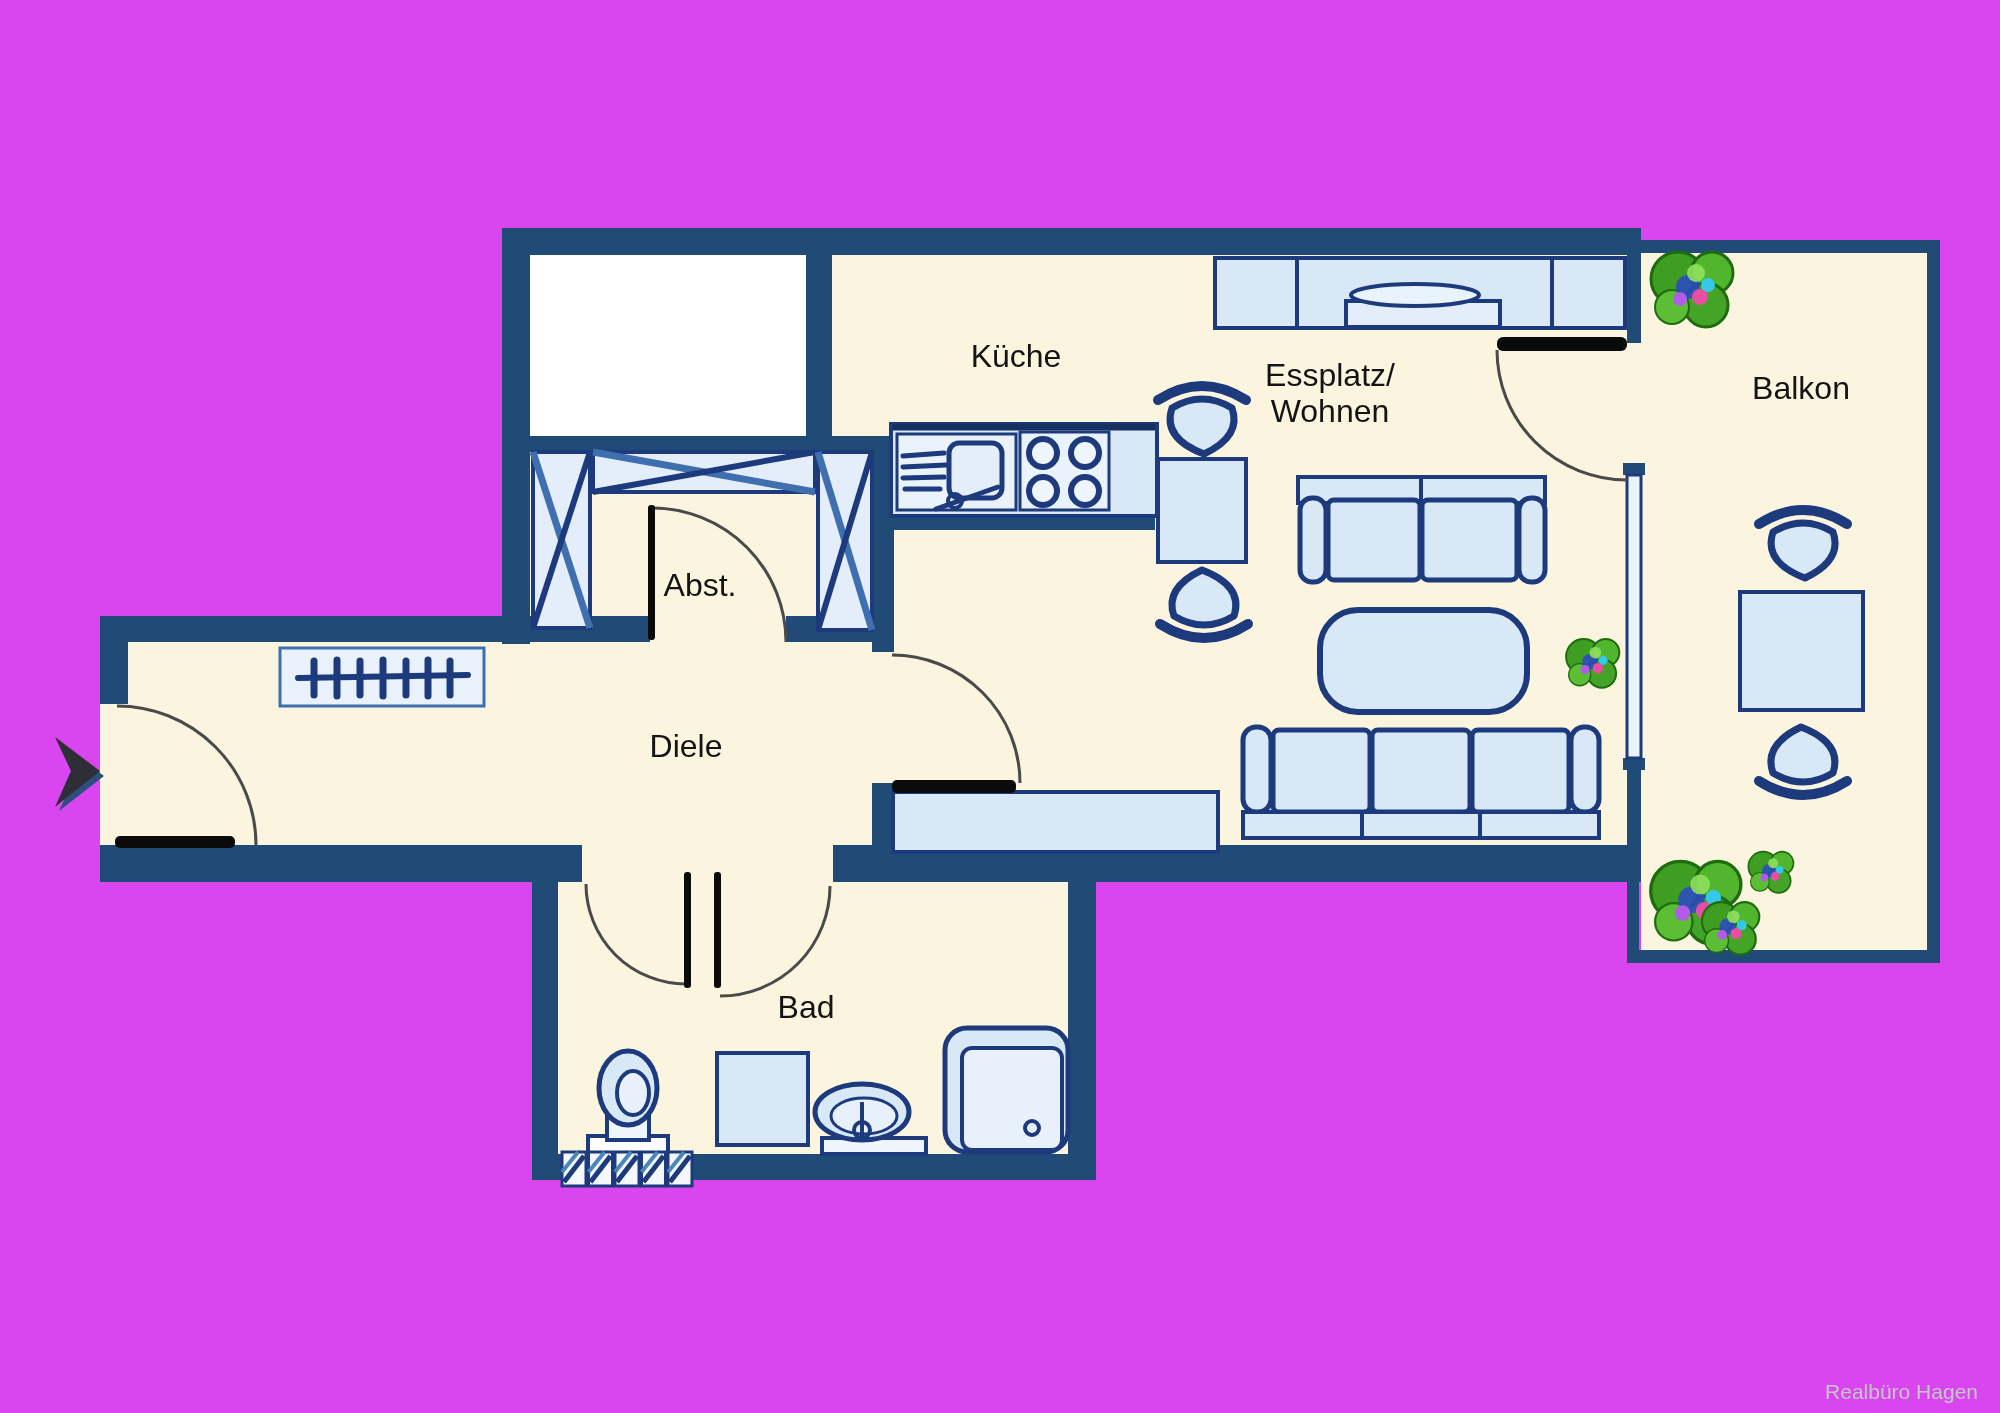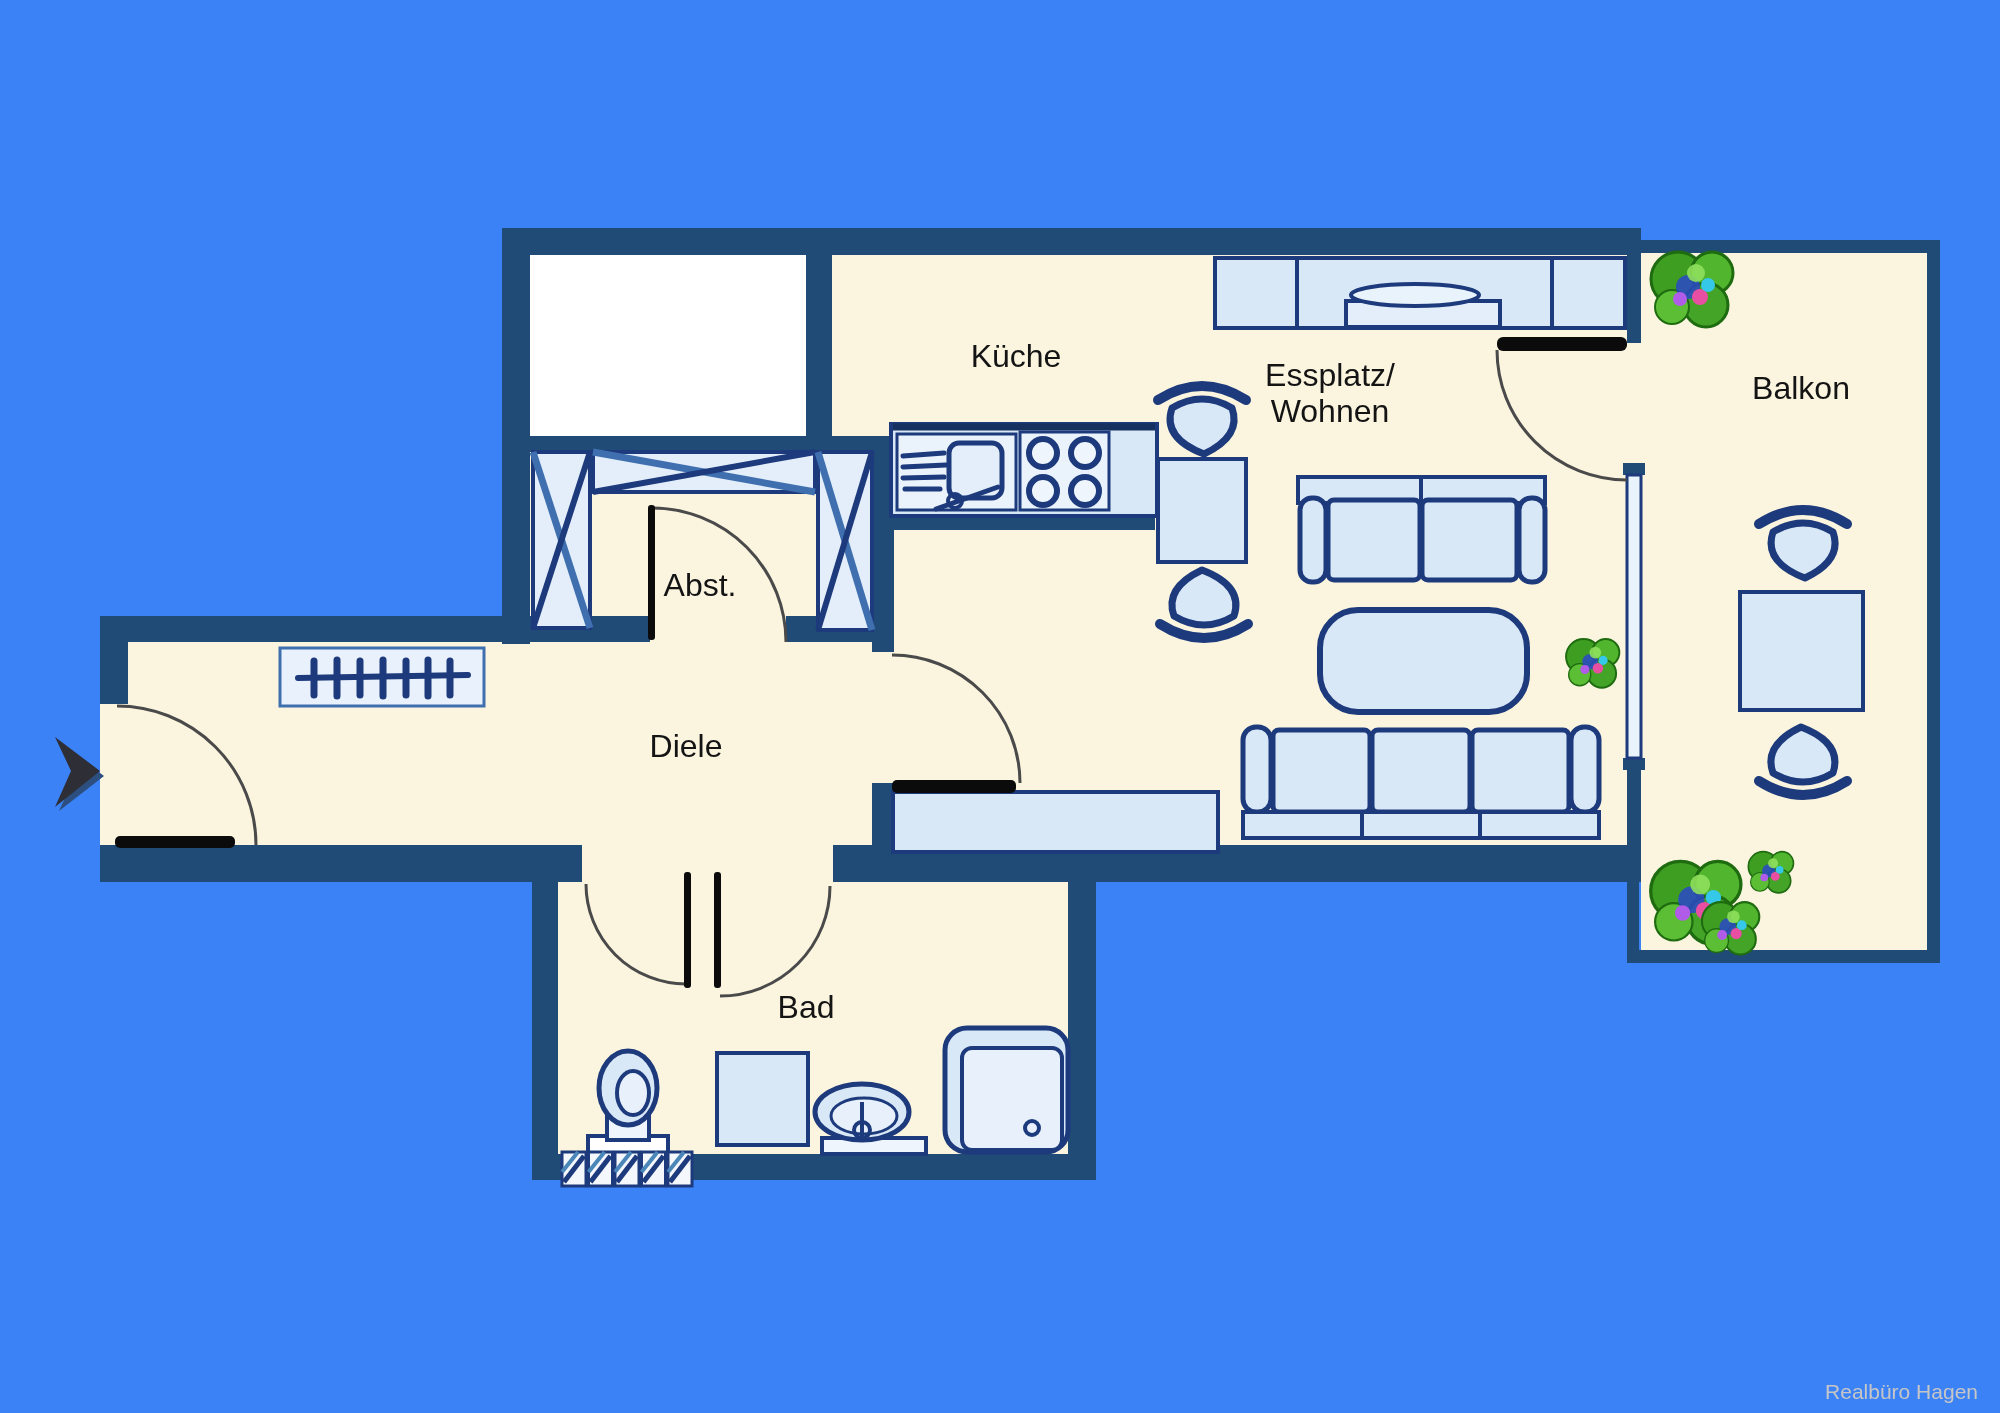--- a/index.html
+++ b/index.html
@@ -1,16 +1,16 @@
 <!DOCTYPE html>
 <html><head>
 <meta charset="utf-8">
 <style>
   html,body{margin:0;padding:0;background:#ffffff;}
-  .stage{position:relative;width:2000px;height:1413px;background:#3b82f6;overflow:hidden;
+  .stage{position:relative;width:2000px;height:1413px;background:#d946ef;overflow:hidden;
          font-family:"Liberation Sans",sans-serif;}
   svg{display:block;}
   .wall{fill:#214b77;}
   .bwall{fill:#214b77;}
   .floor{fill:#fbf5df;}
   .furn{fill:#d9e8f7;stroke:#1d3a7c;stroke-width:4;}
   .furnlight{fill:#eaf2fb;stroke:#1d3a7c;stroke-width:3;}
   .room-label{font:32px "Liberation Sans",sans-serif;fill:#141414;text-anchor:middle;}
   .watermark{font:21px "Liberation Sans",sans-serif;fill:#c6c6c6;text-anchor:end;}
   .arc{fill:none;stroke:#4a4a4a;stroke-width:3;}

